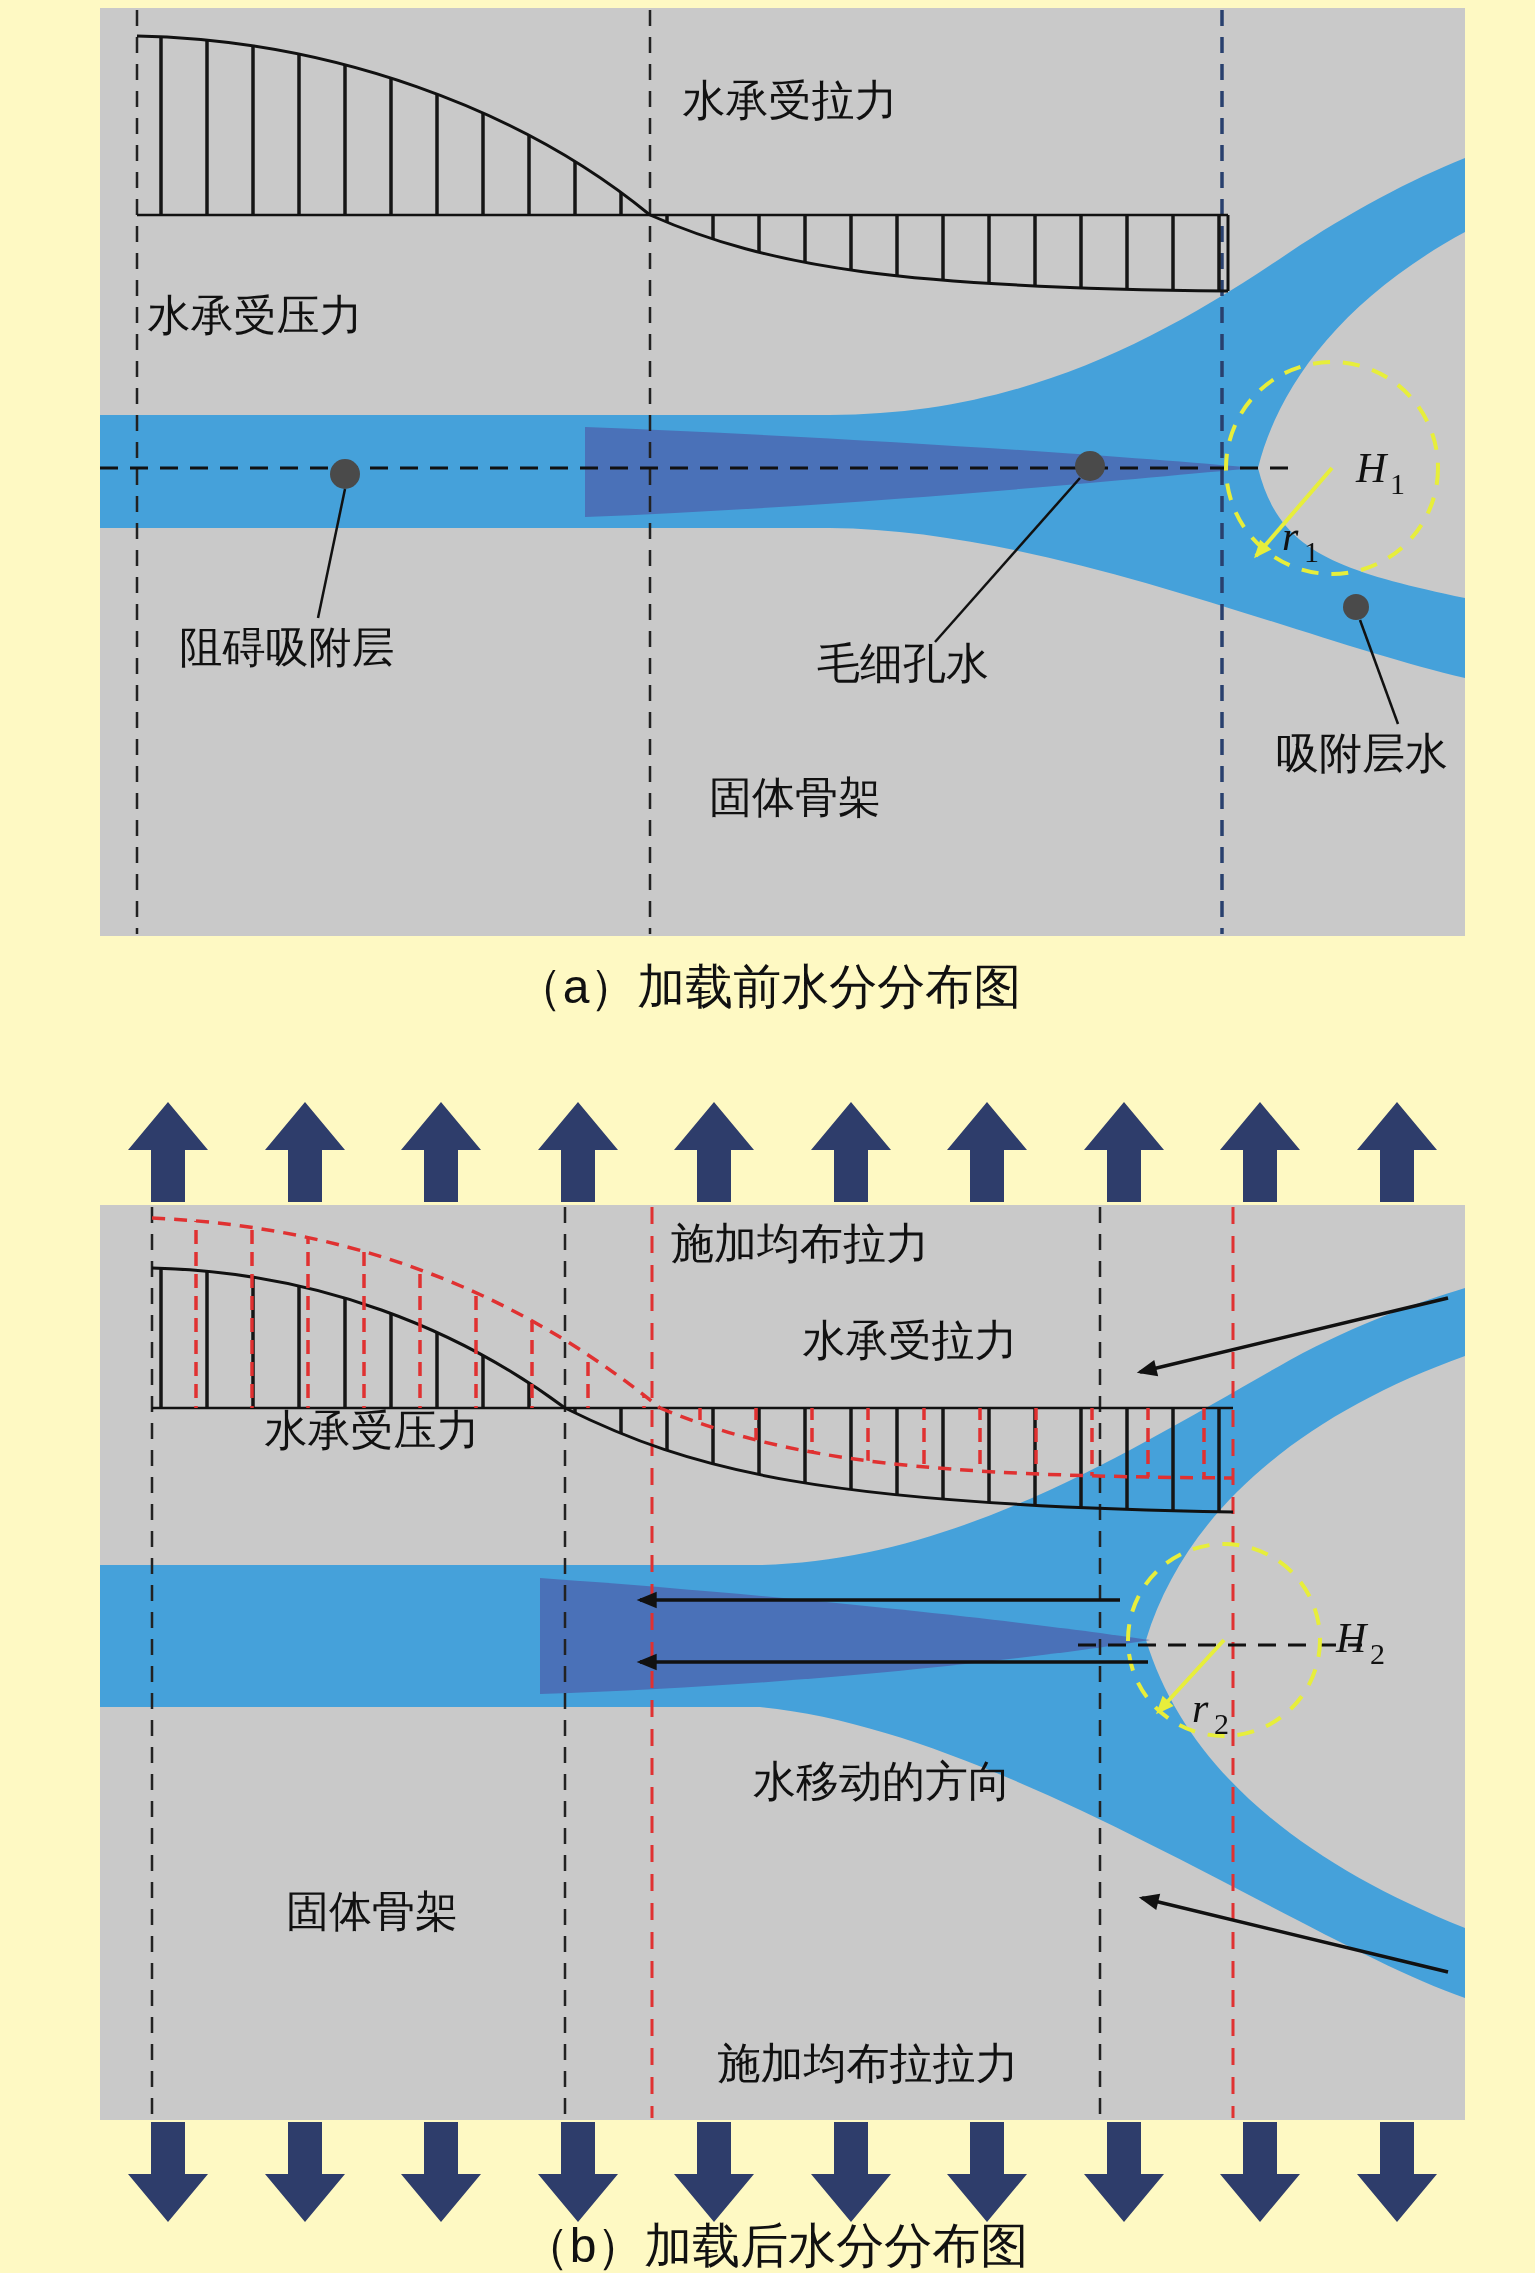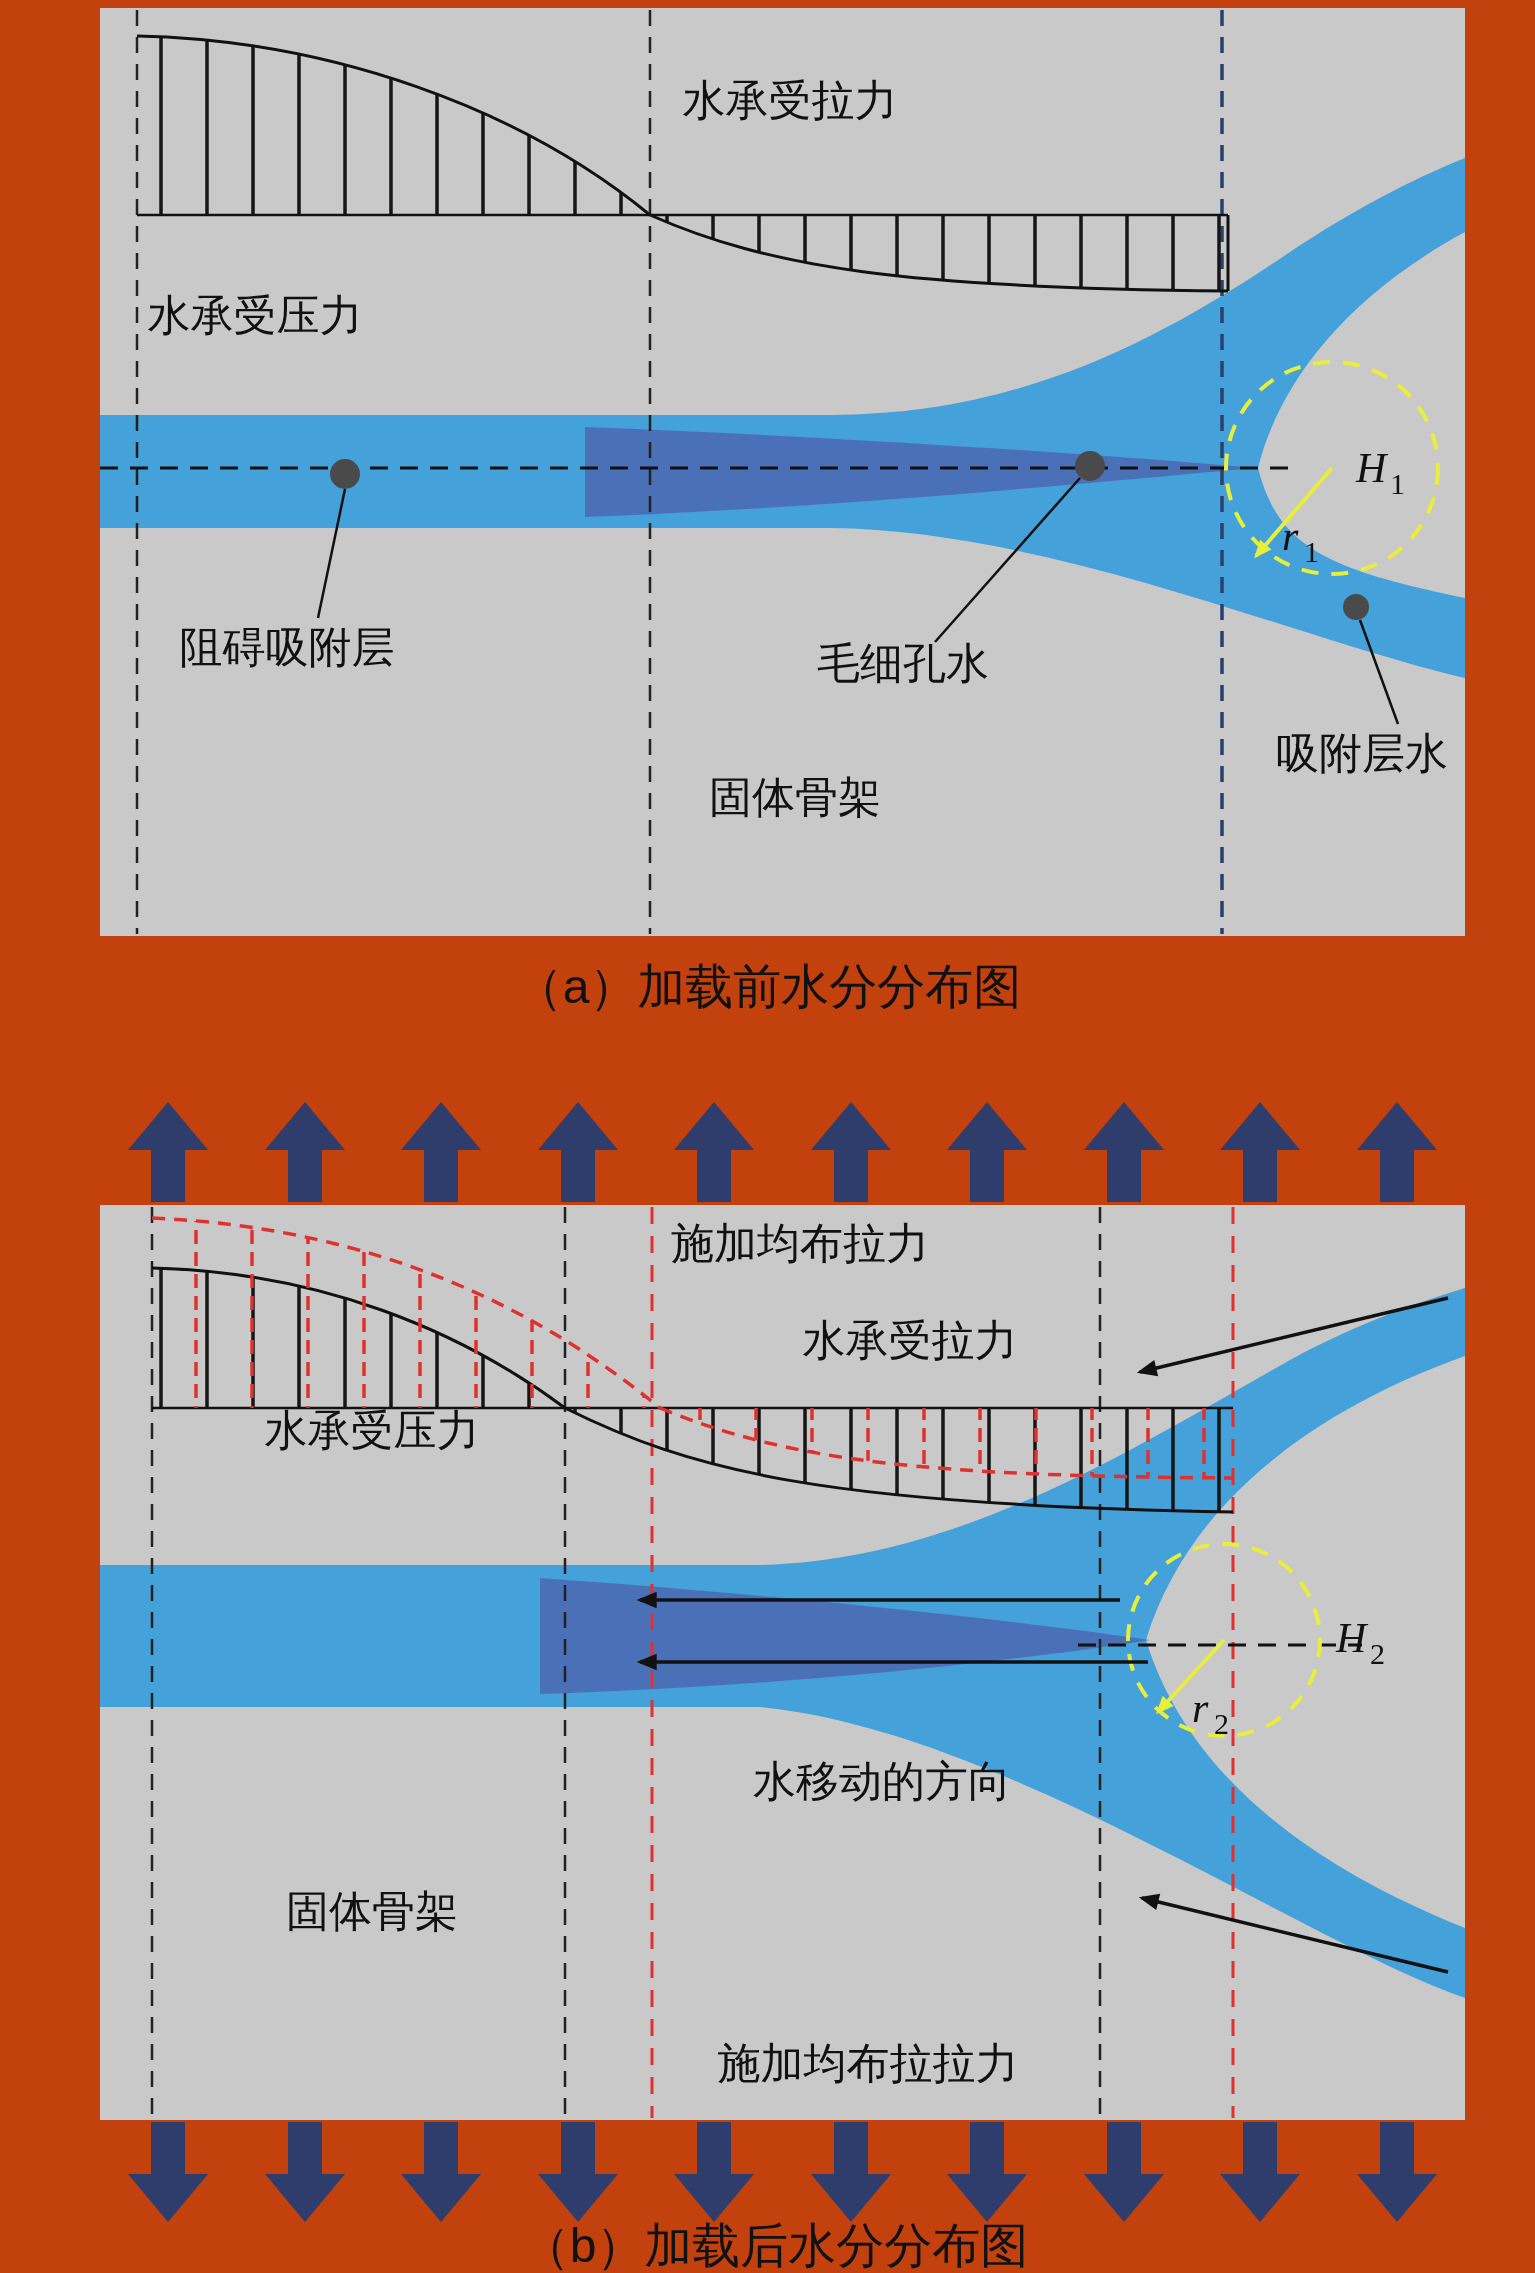--- a/index.html
+++ b/index.html
@@ -1,16 +1,16 @@
 <!DOCTYPE html>
 <html style="--panel_bg: #c9c9c9; --water_blue: #45a1da; --capillary_blue: #4a71b8; --arrow_navy: #2e3d6b; --red_dashed: #e03131; --yellow_circle: #e7ee3b; --hatch_black: #151515; --dot_gray: #4a4a4a;"><head>
 <meta charset="utf-8">
 <style>
   html,body{margin:0;padding:0;background:#fff;}
-  .page{position:relative;width:1535px;height:2273px;background:#c2410c;
+  .page{position:relative;width:1535px;height:2273px;background:#fef9c3;
         font-family:"Liberation Sans","DejaVu Sans",sans-serif;overflow:hidden;text-align:center;}
   svg{position:absolute;left:0;top:0;}
   text{fill:#111;}
   .cjk{font-size:43px;font-family:"Liberation Sans","DejaVu Sans",sans-serif;}
   .caption{font-size:48px;font-family:"Liberation Sans","DejaVu Sans",sans-serif;}
   .math{font-size:42px;font-style:italic;font-family:"Liberation Serif","DejaVu Serif",serif;}
   .subnum{font-size:30px;font-family:"Liberation Serif","DejaVu Serif",serif;}
 </style>
 </head>
 <body>

